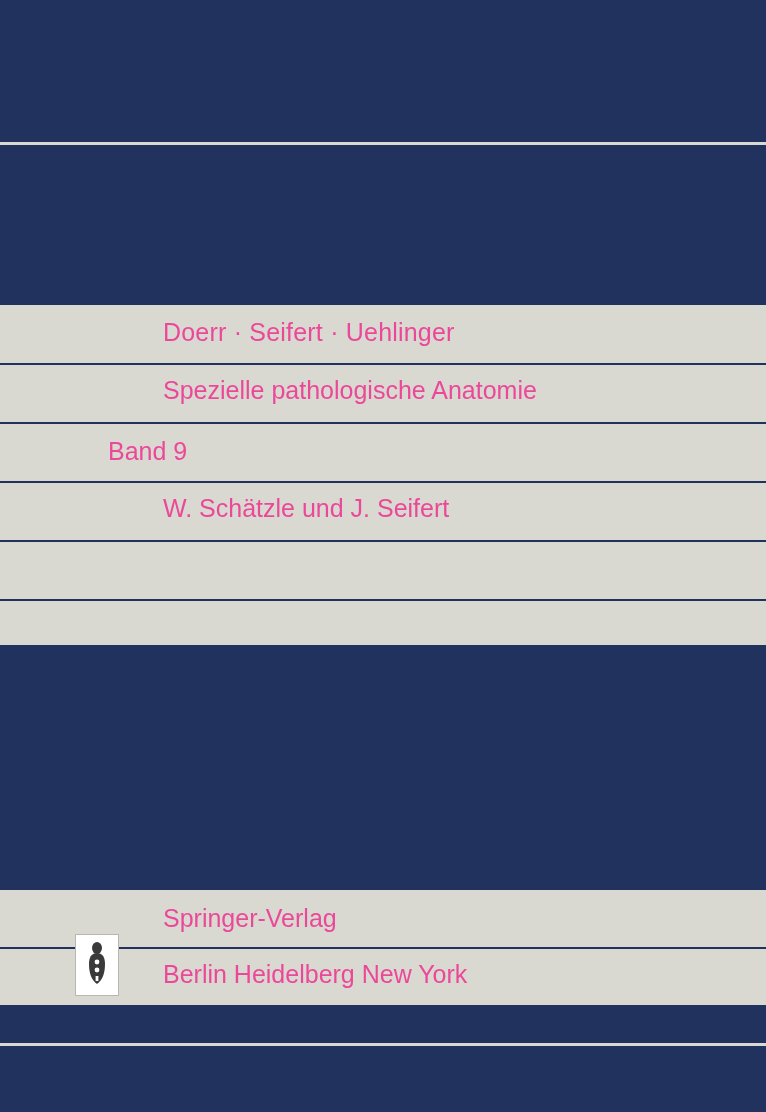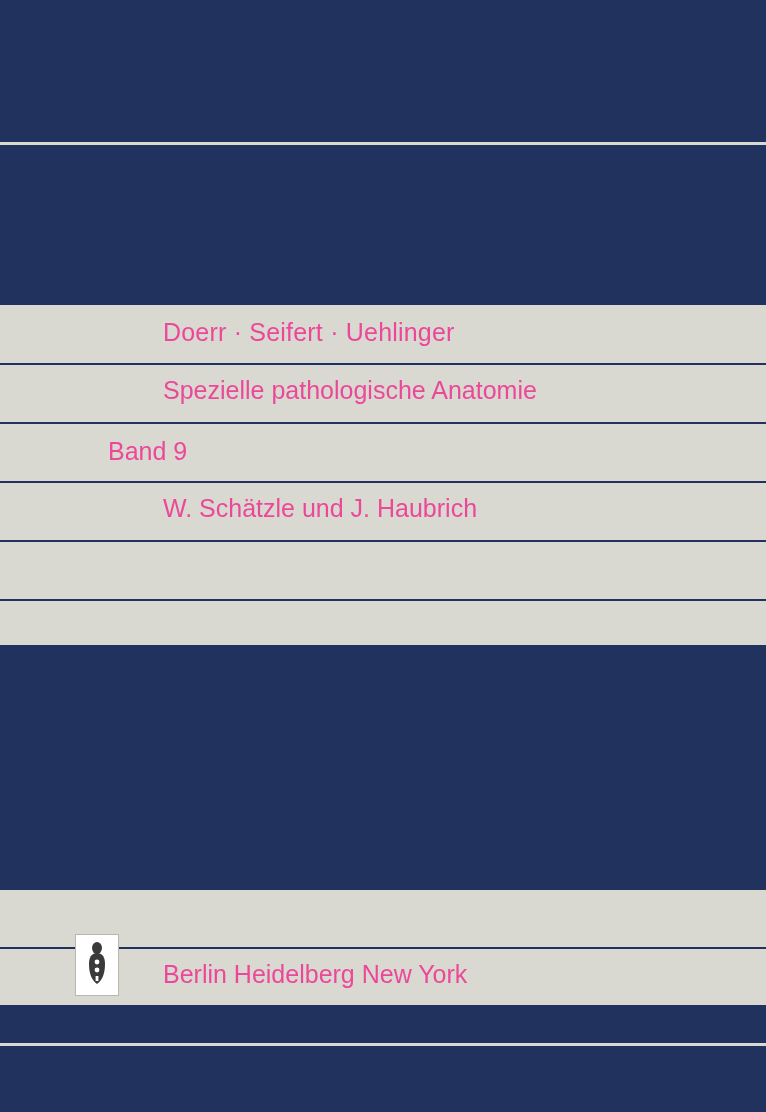--- a/index.html
+++ b/index.html
@@ -115,21 +115,22 @@
   <div class="sep" style="top:599px;"></div>
 
   <div class="band" style="top:890px; height:115px;"></div>
   <div class="sep" style="top:947px;"></div>
 
   <div class="band-hairline" style="top:1043px;"></div>
 
   <div class="text-line t-authors-top">Doerr · Seifert · Uehlinger</div>
   <div class="text-line t-series">Spezielle pathologische Anatomie</div>
   <div class="text-line t-band">Band 9</div>
-  <div class="text-line t-authors">W. Schätzle und J. Haubrich</div>
+  <div class="text-line t-authors">W. Schätzle und J. Seifert</div>
+  <div class="text-line t-publisher">Springer-Verlag</div>
   <div class="text-line t-cities">Berlin  Heidelberg  New York</div>
 
   <div class="logo">
     <svg width="30" height="50" viewBox="0 0 30 50" aria-hidden="true">
       <g fill="#3a3a3a">
         <ellipse cx="15" cy="8" rx="5" ry="6"></ellipse>
         <path d="M15 13 C9 13 7 18 7 24 C7 32 9 40 15 44 C21 40 23 32 23 24 C23 18 21 13 15 13 Z"></path>
       </g>
       <g fill="#ffffff">
         <circle cx="15" cy="22" r="2.4"></circle>

